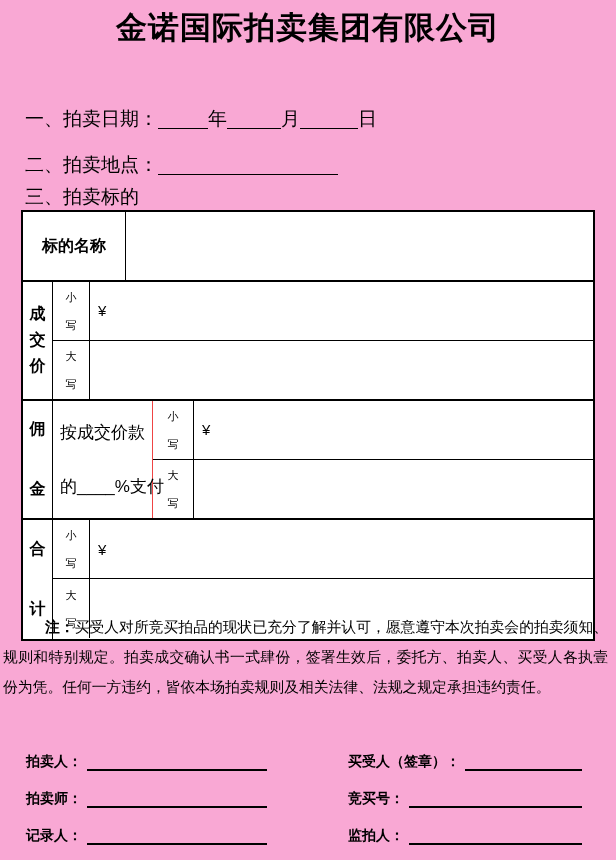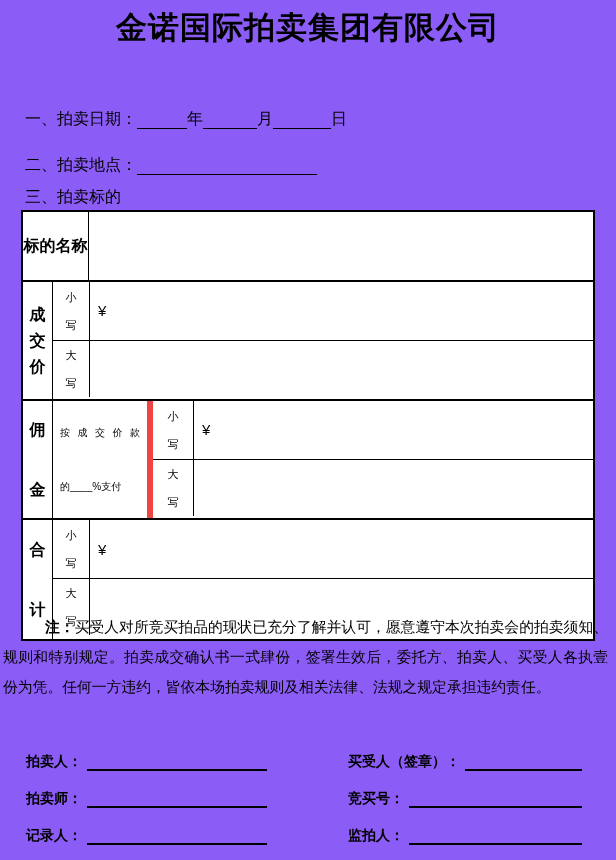--- a/index.html
+++ b/index.html
@@ -2,34 +2,34 @@
 <html><head>
 <meta charset="utf-8">
 <style>
   * { box-sizing: border-box; margin: 0; padding: 0; }
   html, body { background: #ffffff; }
   body {
     width: 616px; height: 860px;
     font-family: "Liberation Sans", sans-serif;
     color: #000;
   }
-  .page { position: relative; width: 616px; height: 860px; background: #8b5cf6; overflow: hidden; }
+  .page { position: relative; width: 616px; height: 860px; background: #f9a8d4; overflow: hidden; }
 
   
   .title1, .title2 {
     position: absolute; left: 0; width: 100%;
     text-align: center; font-weight: bold;
     font-family: "Liberation Serif", serif;
     letter-spacing: 1px; white-space: nowrap;
   }
   .title1 { top: 7px;  font-size: 31px; }
   .title2 { top: 54px; font-size: 30px; }
 
   
-  .form-line { position: absolute; left: 25px; font-size: 16px; white-space: nowrap; line-height: 20px; }
+  .form-line { position: absolute; left: 25px; font-size: 19px; white-space: nowrap; line-height: 20px; }
   .fl-date { top: 109px; }
   .fl-loc  { top: 155px; text-align: right; }
   .fl-lot  { top: 187px; }
   .blank {
     display: inline-block; height: 17px;
     border-bottom: 1px solid #000;
     vertical-align: bottom;
   }
   .b-year  { width: 50px; }
   .b-month { width: 54px; }
@@ -40,61 +40,61 @@
   .tbl {
     position: absolute; top: 210px; left: 21px; width: 574px;
     border: 2px solid #000; background: #fff;
   }
   .sec { display: flex; border-bottom: 2px solid #000; }
   .sec:last-child { border-bottom: none; }
   .sec1 { height: 70px; }
   .sec-price, .sec-comm, .sec-total { height: 119px; }
 
   .lot-label {
-    width: 66px; border-right: 1px solid #000;
+    width: 103px; border-right: 1px solid #000;
     display: flex; align-items: center; justify-content: center;
     font-weight: bold; font-size: 16px;
   }
   .lot-value { flex: 1; }
 
   .vcol {
     width: 30px; border-right: 1px solid #000;
-    display: flex; align-items: center; justify-content: center;
+    display: flex; align-items: center; justify-content: center; font-family: Liberation Mono, monospace;
   }
   .vtext {
     width: 18px; word-break: break-all; text-align: center;
     font-weight: bold; font-size: 16px;
   }
   .lh26 { line-height: 26px; }
   .lh60 { line-height: 60px; }
 
   .rows { flex: 1; display: flex; flex-direction: column; }
   .row  { display: flex; height: 59px; border-bottom: 1px solid #000; }
-  .row:last-child { border-bottom: none; height: 59px; flex-direction: column; }
+  .row:last-child { border-bottom: none; height: 59px; }
 
   .subcol {
     border-right: 1px solid #000;
     display: flex; align-items: center; justify-content: center;
   }
   .subcol-a { width: 37px; }  
   .subcol-b { width: 41px; }  
   .vtext2 {
     width: 16px; word-break: break-all; text-align: center;
     font-size: 11px; line-height: 28px; font-weight: normal;
   }
 
   .valcell {
     flex: 1; display: flex; align-items: center;
     padding-left: 8px; font-size: 15px;
   }
 
   .comm-note {
-    width: 100px; border-right: 6px solid #ef4444;
+    width: 100px; border-right: 1px solid #ef4444;
     display: flex; flex-direction: column; justify-content: center;
-    font-size: 10px;
+    font-size: 17px;
   }
   .comm-line { display: block; padding: 0 7px; line-height: 54px; white-space: nowrap; }
   .comm-line1 { text-align: justify; text-align-last: justify; }
   .comm-line2 { text-align: left; }
 
   
   .note {
     position: absolute; top: 612px; left: 3px; width: 605px;
     font-size: 14.8px; line-height: 30px;
     text-align: justify; text-indent: 42px;

